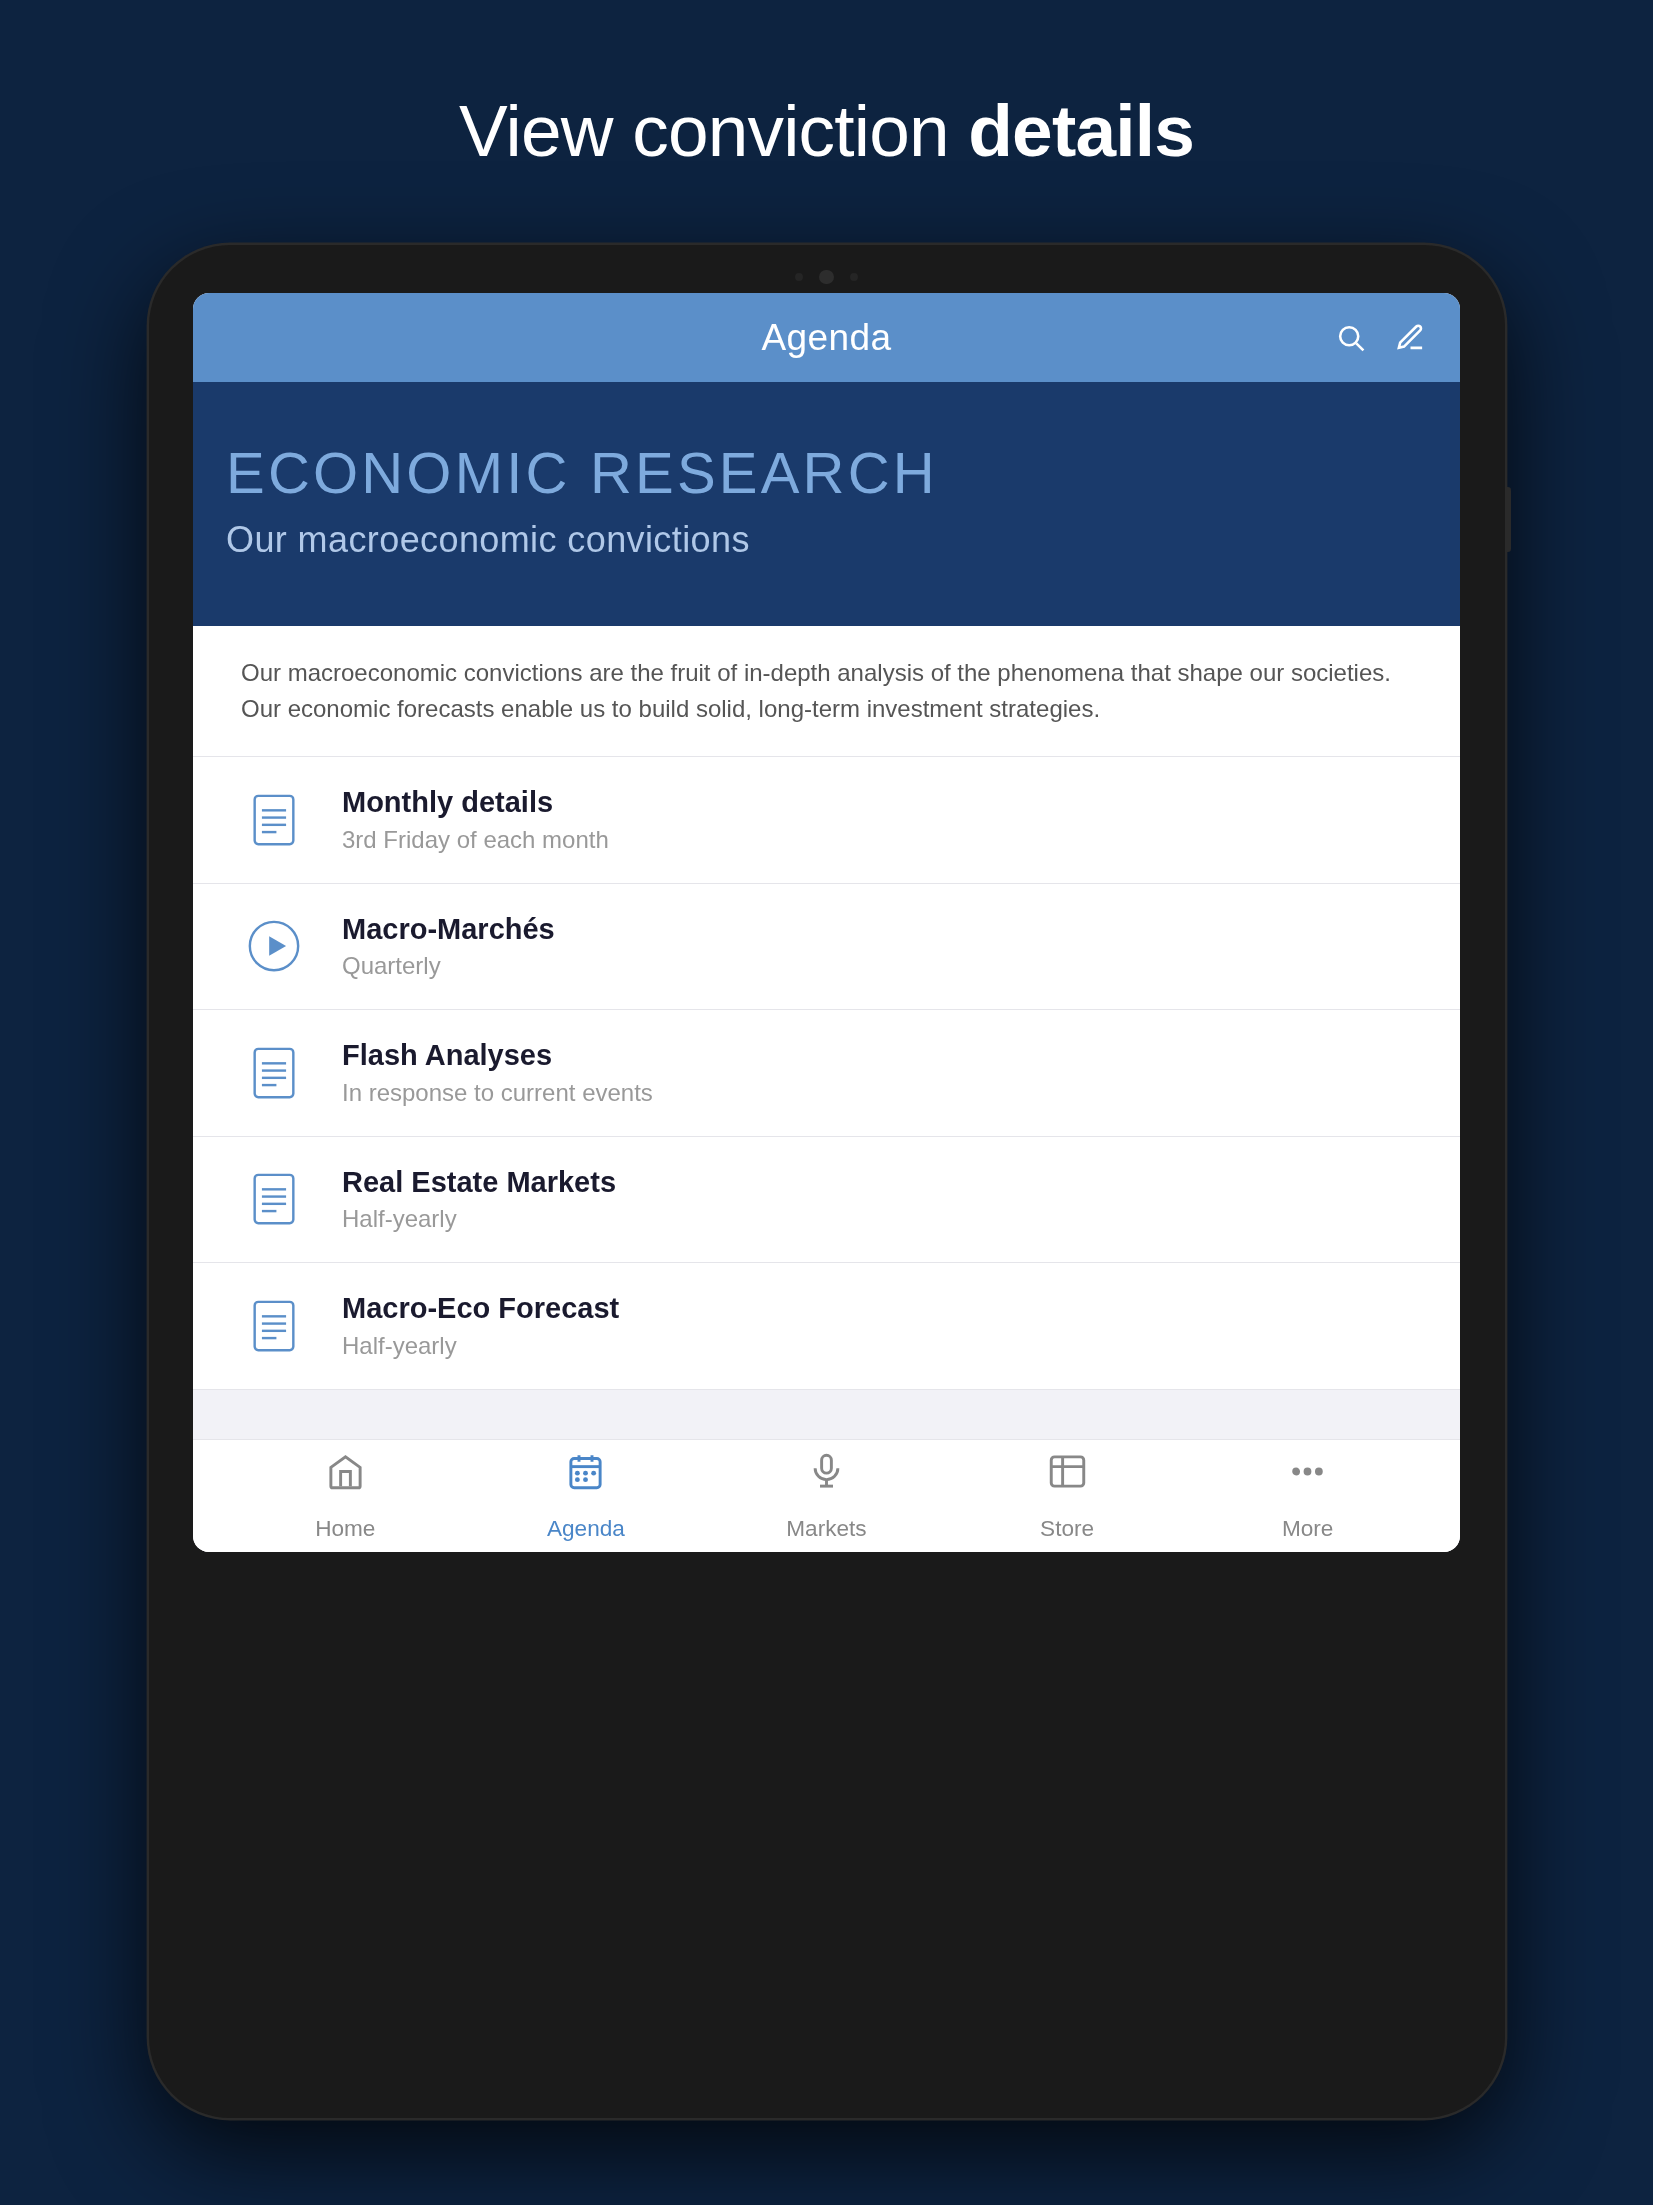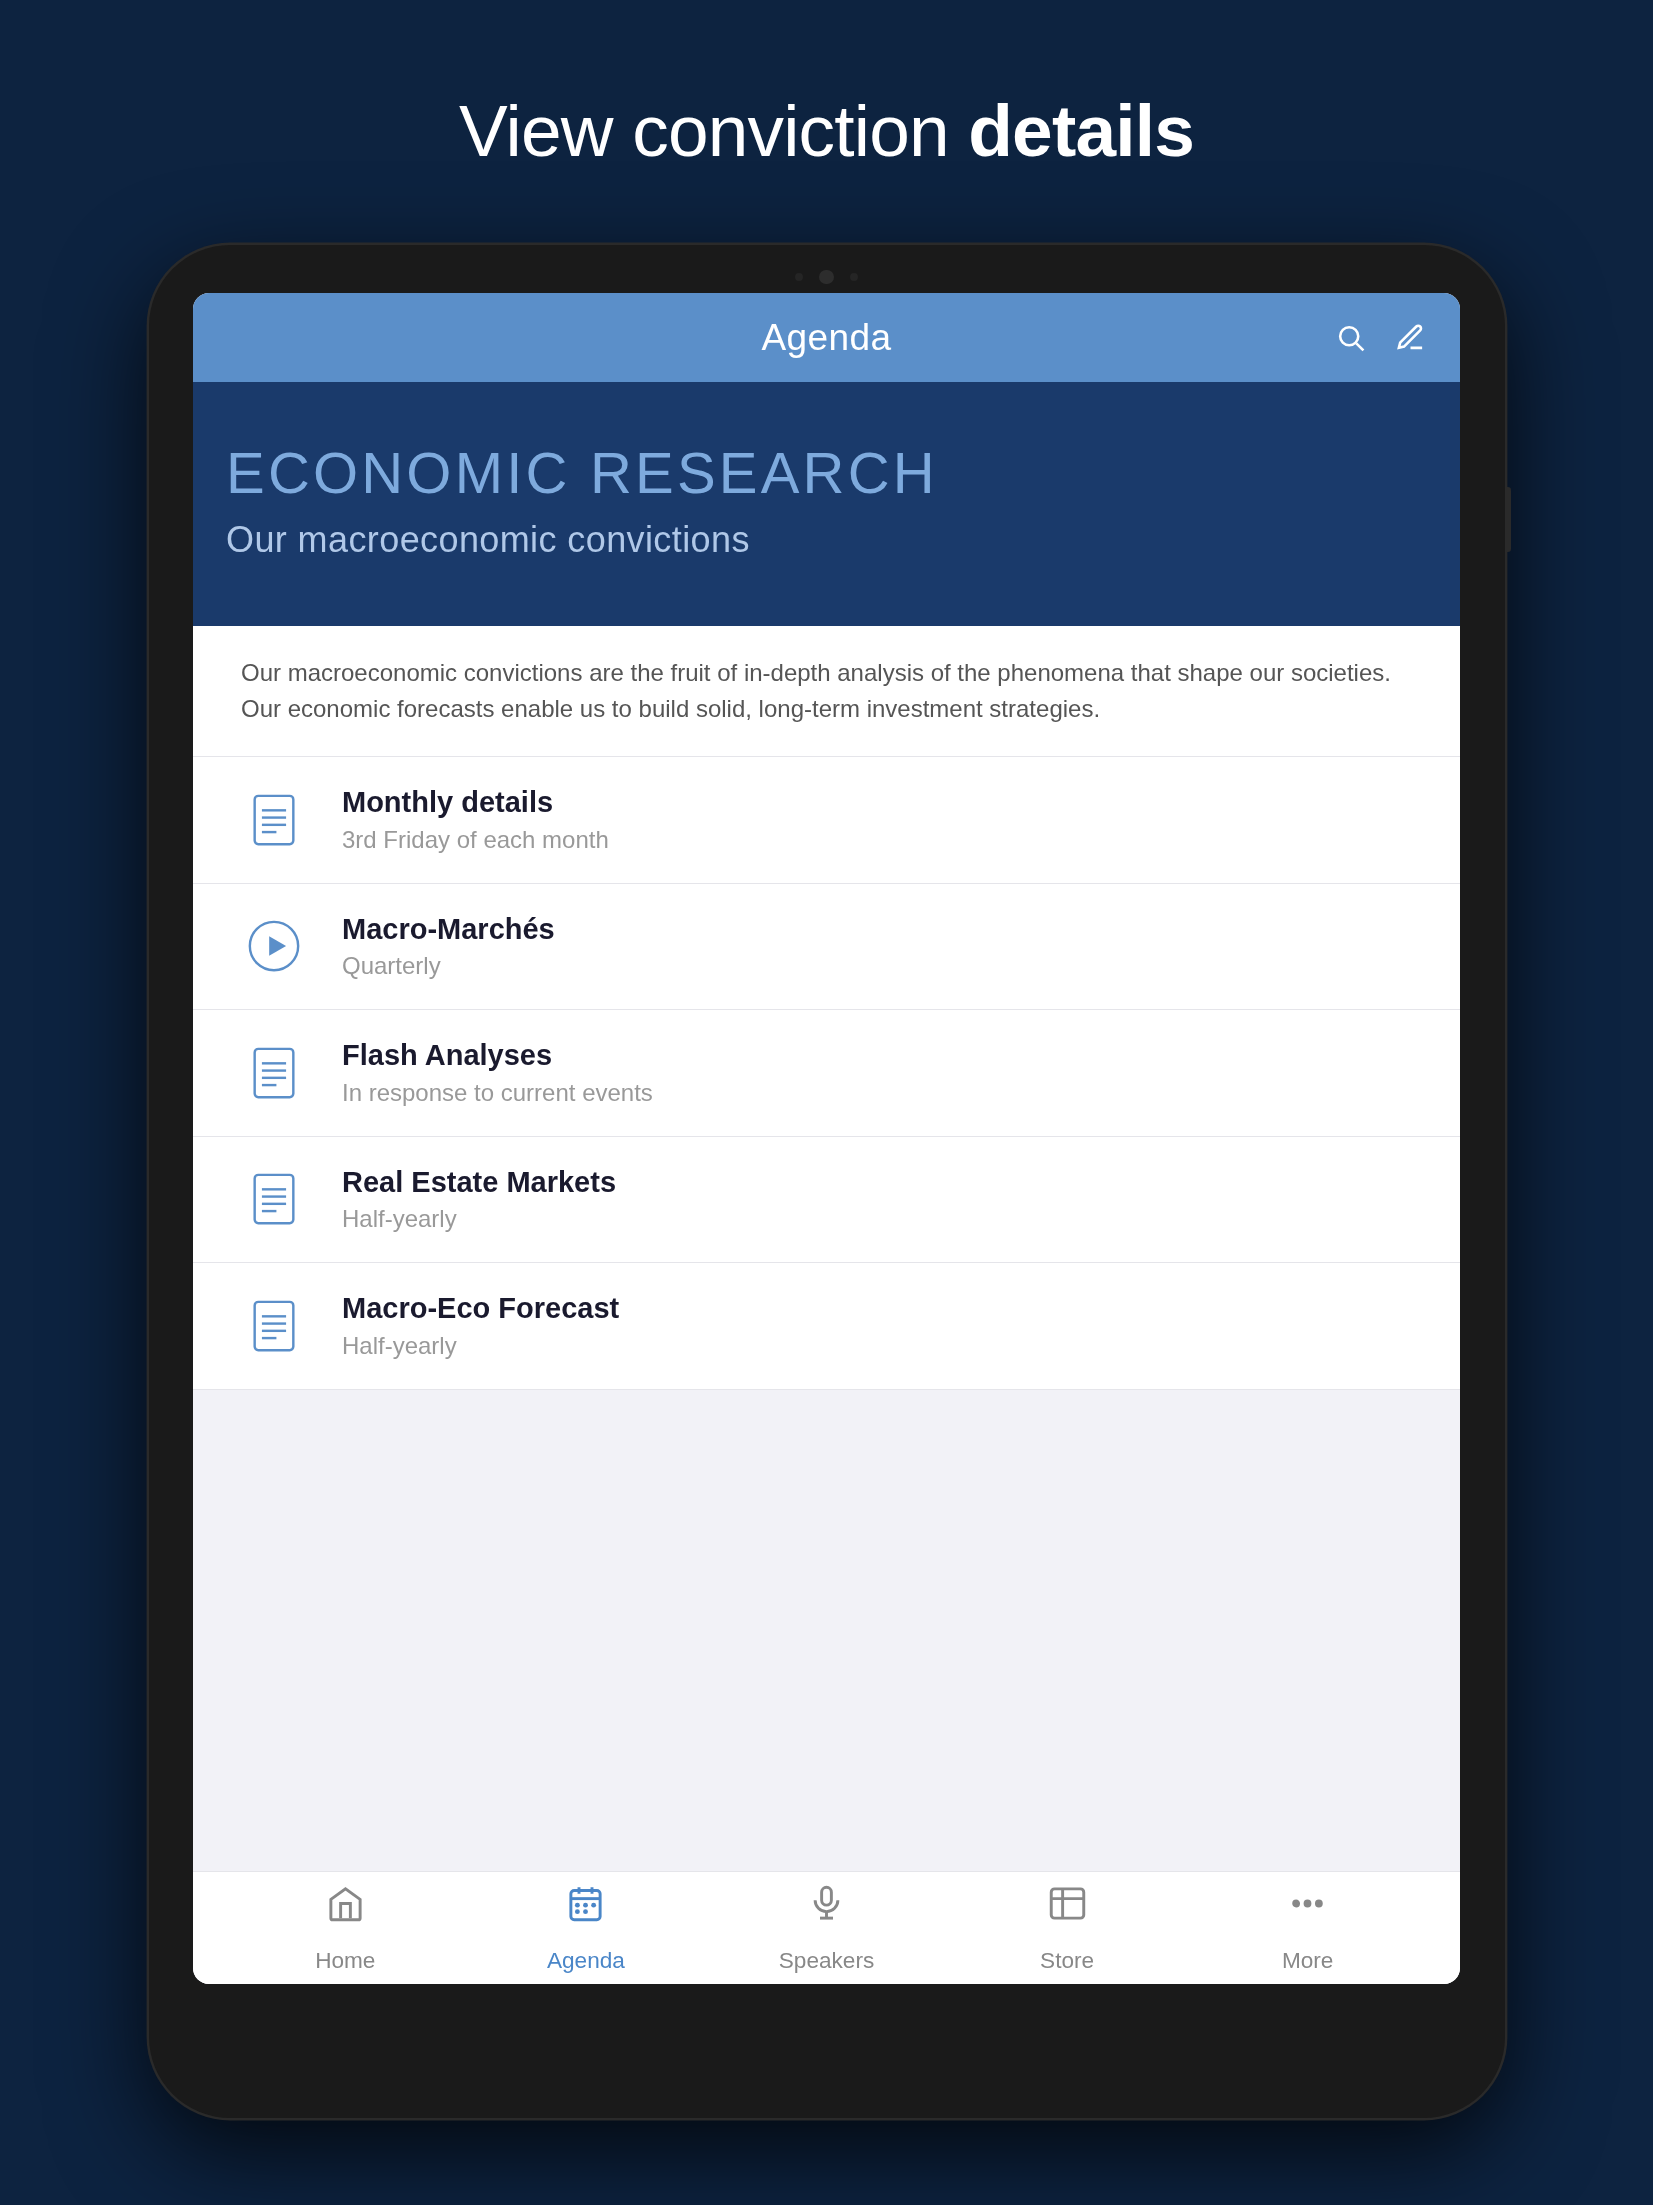--- a/index.html
+++ b/index.html
@@ -71,21 +71,21 @@
       top: 242px;
       width: 6.5px;
       height: 65px;
       background: #2a2a2a;
       border-radius: 0 3.2px 3.2px 0;
     }
 
     
     .tablet-screen {
       width: 1267px;
-      height: 1691px;
+      height: 1259px;
       background: #f2f2f7;
       border-radius: 16px;
       overflow: hidden;
       display: flex;
       flex-direction: column;
     }
 
     
     .nav-bar {
       background: #5b8fc9;
@@ -418,21 +418,21 @@
 
       <div class="tab-item">
         <div class="tab-icon">
           <svg viewBox="0 0 24 24">
             <path d="M12 2a3 3 0 013 3v5a3 3 0 01-6 0V5a3 3 0 013-3z"></path>
             <path d="M19 10a7 7 0 01-14 0"></path>
             <line x1="12" y1="17" x2="12" y2="21"></line>
             <line x1="8" y1="21" x2="16" y2="21"></line>
           </svg>
         </div>
-        <span class="tab-label">Speakers</span>
+        <span class="tab-label">Markets</span>
       </div>
 
       <div class="tab-item">
         <div class="tab-icon">
           <svg viewBox="0 0 24 24">
             <rect x="2" y="3" width="20" height="18" rx="2"></rect>
             <line x1="2" y1="9" x2="22" y2="9"></line>
             <line x1="9" y1="3" x2="9" y2="21"></line>
           </svg>
         </div>

